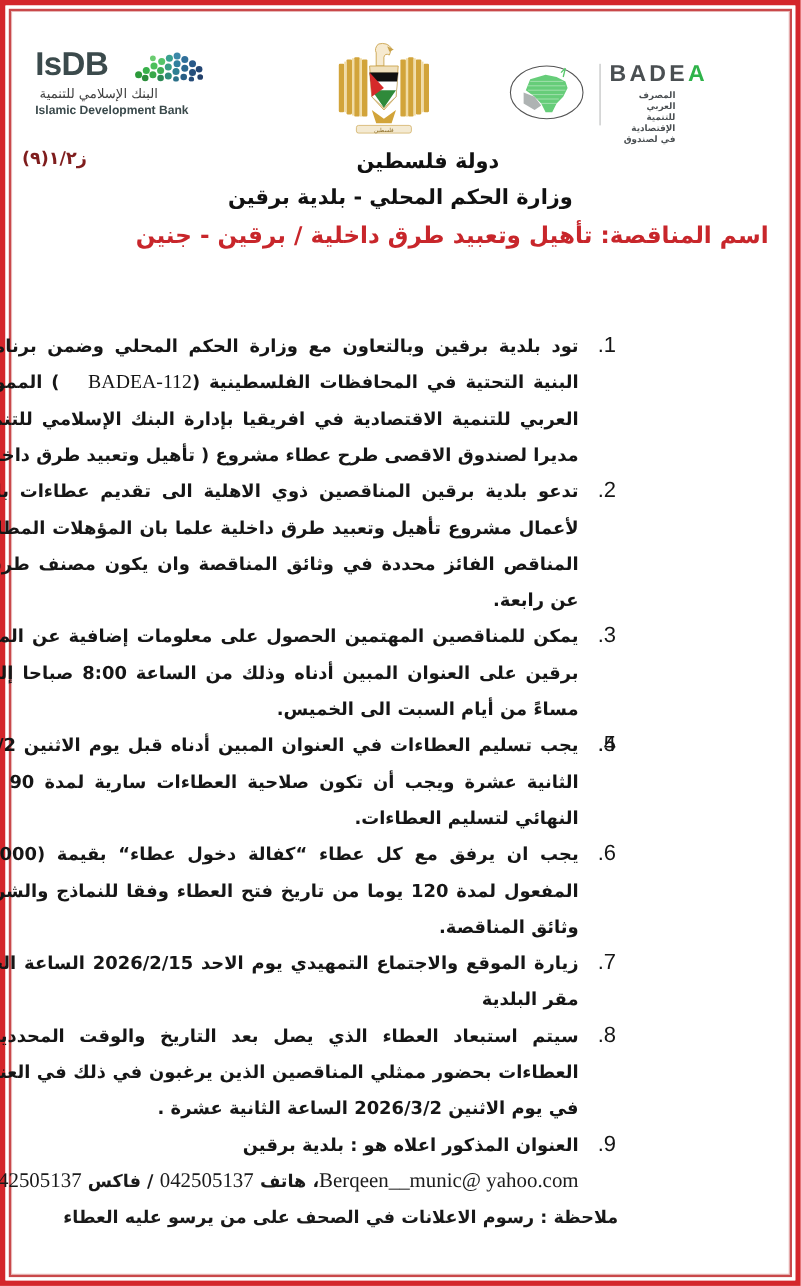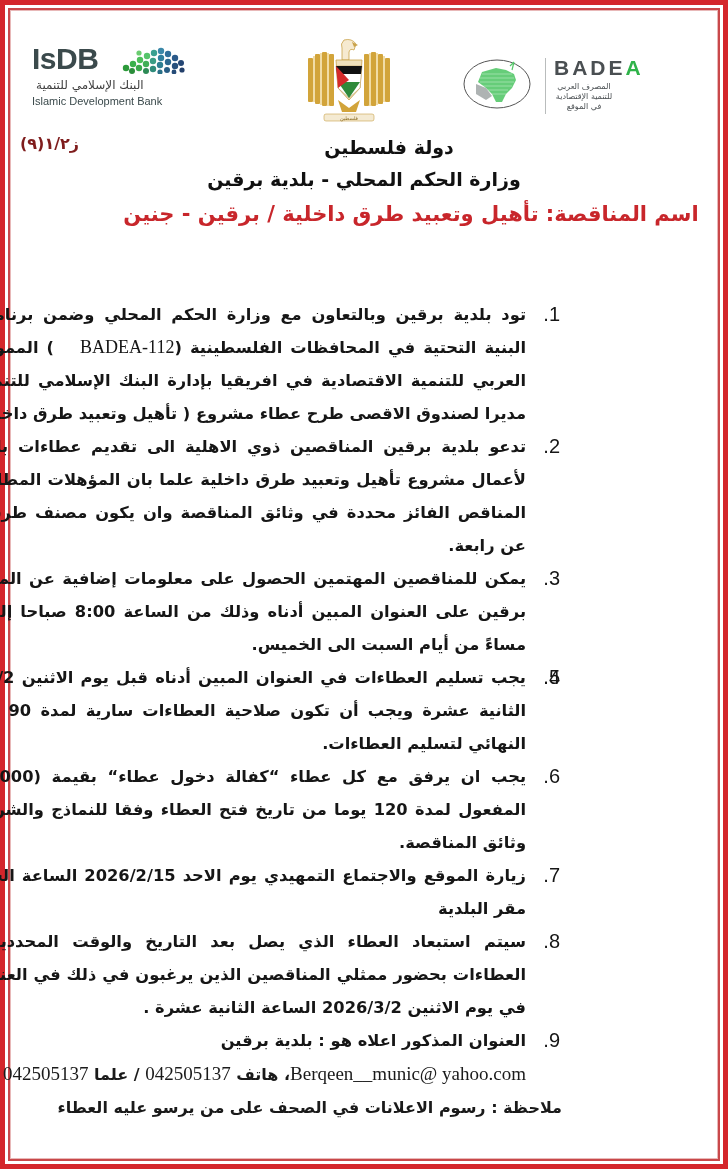--- a/index.html
+++ b/index.html
@@ -19,30 +19,30 @@
   .page {
     position:absolute; left:10px; top:26px; width:564px; height:1149px;
     font-family:"DejaVu Sans", sans-serif; color:#1a1a1a;border-radius:15px;
   }
   .logos { position:absolute; left:0; top:0; width:708px; height:110px; }
   
   .isdb { position:absolute; left:22px; top:16px; width:180px; height:70px; }
   .isdb-word { position:absolute; left:0; top:0; font-family:"Liberation Sans", sans-serif; font-size:30px; font-weight:bold; color:#3b4a4c; letter-spacing:-0.5px; }
   .isdb-globe { position:absolute; left:86px; top:2px; width:72px; height:30px; }
   .isdb-ar { position:absolute; left:4px; top:36px; font-size:12px; color:#404040; direction:rtl; }
-  .isdb-en { position:absolute; left:0; top:53px; font-family:"Liberation Sans", sans-serif; font-size:11px; font-weight:normal; color:#3b4a4c; }
+  .isdb-en { position:absolute; left:0; top:53px; font-family:"Liberation Sans", sans-serif; font-size:11px; font-weight:bold; color:#3b4a4c; }
   
   .emblem { position:absolute; left:284px; top:10px; width:110px; height:88px; }
   
   .badea { position:absolute; left:452px; top:28px; width:240px; height:66px; }
   .badea-circle { position:absolute; left:0; top:4px; width:70px; height:52px; }
   .badea-sep { position:absolute; left:83px; top:4px; width:1px; height:56px; background:#b9bcbc; }
   .badea-word { position:absolute; left:92px; top:2px; font-family:"Liberation Sans", sans-serif; font-size:21px; font-weight:bold; color:#4a4f52; letter-spacing:3px; }
   .badea-word .a2 { color:#2fb34a; }
-  .badea-ar { position:absolute; left:92px; top:28px; font-size:8px; line-height:10px; color:#4a4f52; direction:rtl; text-align:center; width:60px; }
+  .badea-ar { position:absolute; left:92px; top:28px; font-size:8px; line-height:10px; color:#4a4f52; direction:rtl; text-align:right; width:60px;font-weight:bold; }
 
   .ref-code { position:absolute; left:10px; top:108px; font-size:16px; font-weight:bold; color:#7f1d1d; direction:rtl; }
   .hdr { position:absolute; left:0; width:708px; text-align:center; direction:rtl; font-weight:bold; }
   .hdr1 { top:110px; font-size:19px; color:#111;padding-left:25px; }
   .hdr2 { top:142px; font-size:19px; color:#111; }
   .hdr3 { top:176px; font-size:21px; color:#c8262b;padding-left:47px; }
   .hdr4 { top:236px; font-size:17px; color:#1f2f7a; }
   .hdr4 .num { font-family:"Liberation Serif", serif; font-size:20px; }
 
   .items { position:absolute; right:12px; top:272px; width:690px; direction:rtl; }
@@ -148,21 +148,21 @@
             <line x1="20" y1="28" x2="50" y2="28"></line>
           <line x1="26" y1="32" x2="46" y2="32"></line>
             <line x1="30" y1="36" x2="44" y2="36"></line>
         </g>
       </svg>
       <div class="badea-sep"></div>
       <div class="badea-word"><span>BAD</span><span>E</span><span class="a2">A</span></div>
       <div class="badea-ar">
         <div>المصرف العربي</div>
         <div>للتنمية الإقتصادية</div>
-        <div>في الموقع</div>
+        <div>في لصندوق</div>
       </div>
     </div>
   </div>
 
   <div class="ref-code">ز١/٢(٩)</div>
   <div class="hdr hdr1">دولة فلسطين</div>
   <div class="hdr hdr2">وزارة الحكم المحلي - بلدية برقين</div>
   <div class="hdr hdr3">اسم المناقصة: تأهيل وتعبيد طرق داخلية /  برقين - جنين</div>
 
   <div class="items">
@@ -199,20 +199,20 @@
     </div>
     <div class="item">
       <span class="n">9.</span>
       <span>العنوان المذكور اعلاه هو : بلدية برقين</span>
     </div>
 
     <div class="contact">
       
       <span class="latin" dir="ltr">Berqeen__munic@ yahoo.com</span><span>، هاتف</span>
       <span class="latin">042505137</span>
-      <span>/ علما</span>
+      <span>/ فاكس</span>
       <span class="latin">042505137</span>
     </div>
 
     <div class="note">ملاحظة : رسوم الاعلانات في الصحف على من يرسو عليه العطاء</div>
 
   </div>
 </div>
 
 </body></html>

